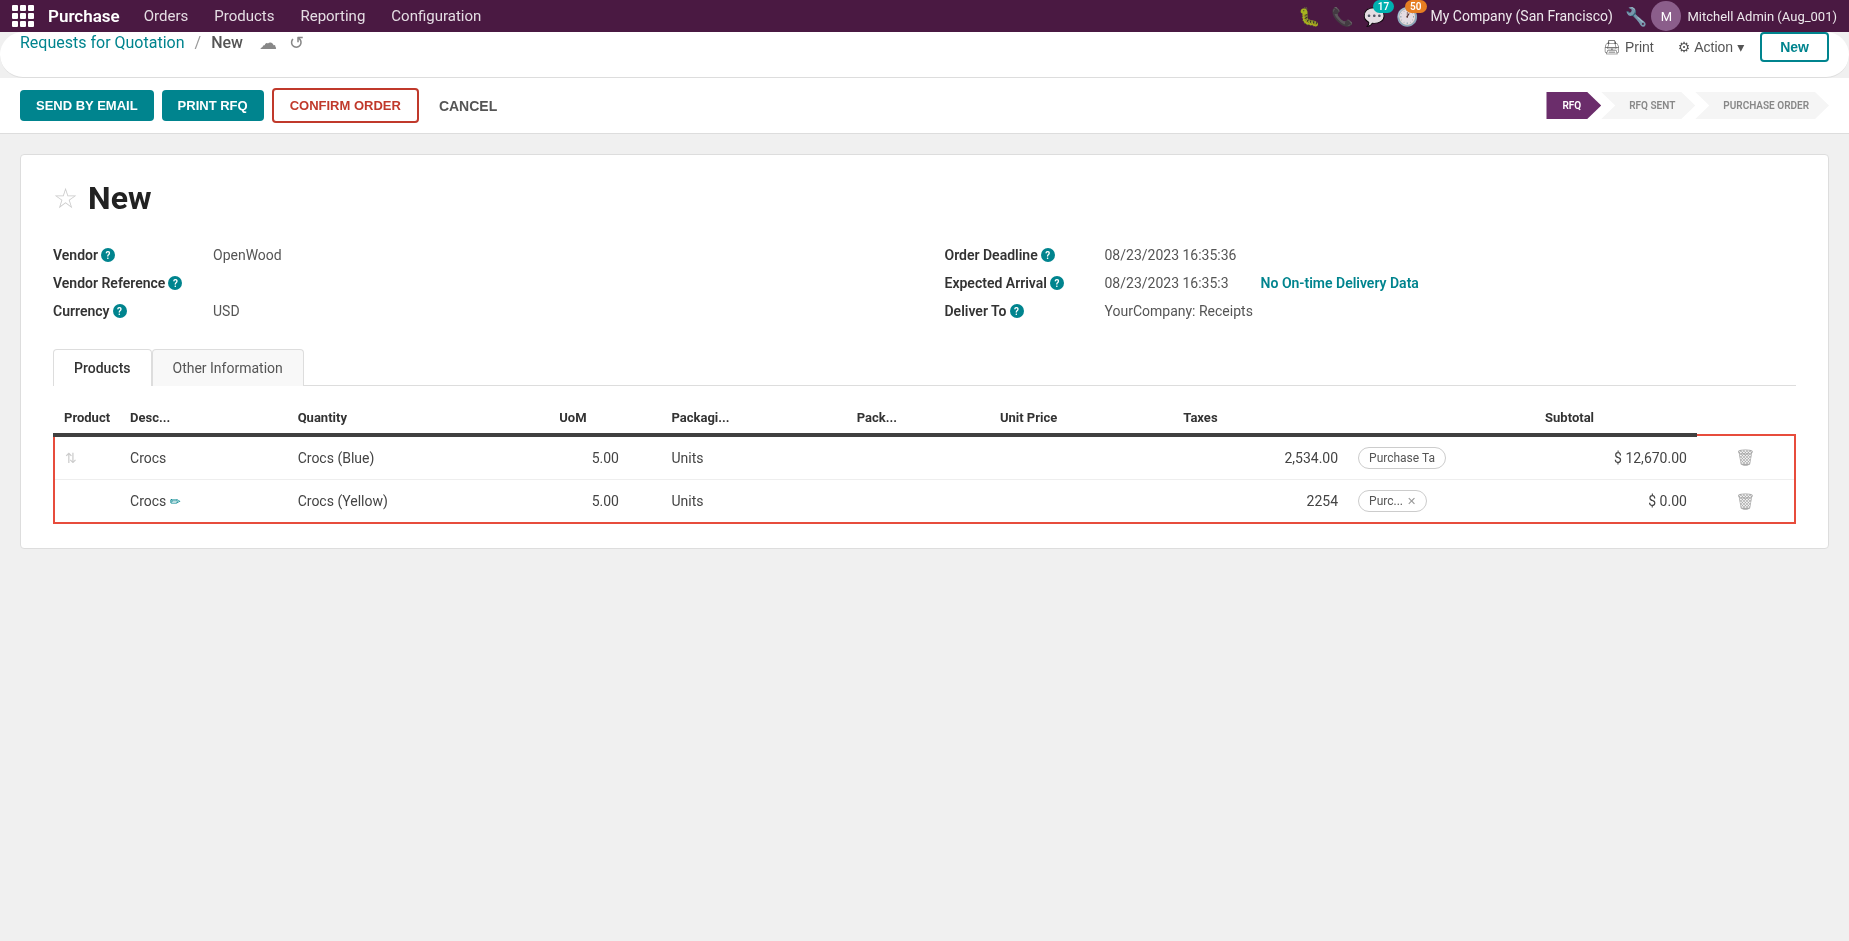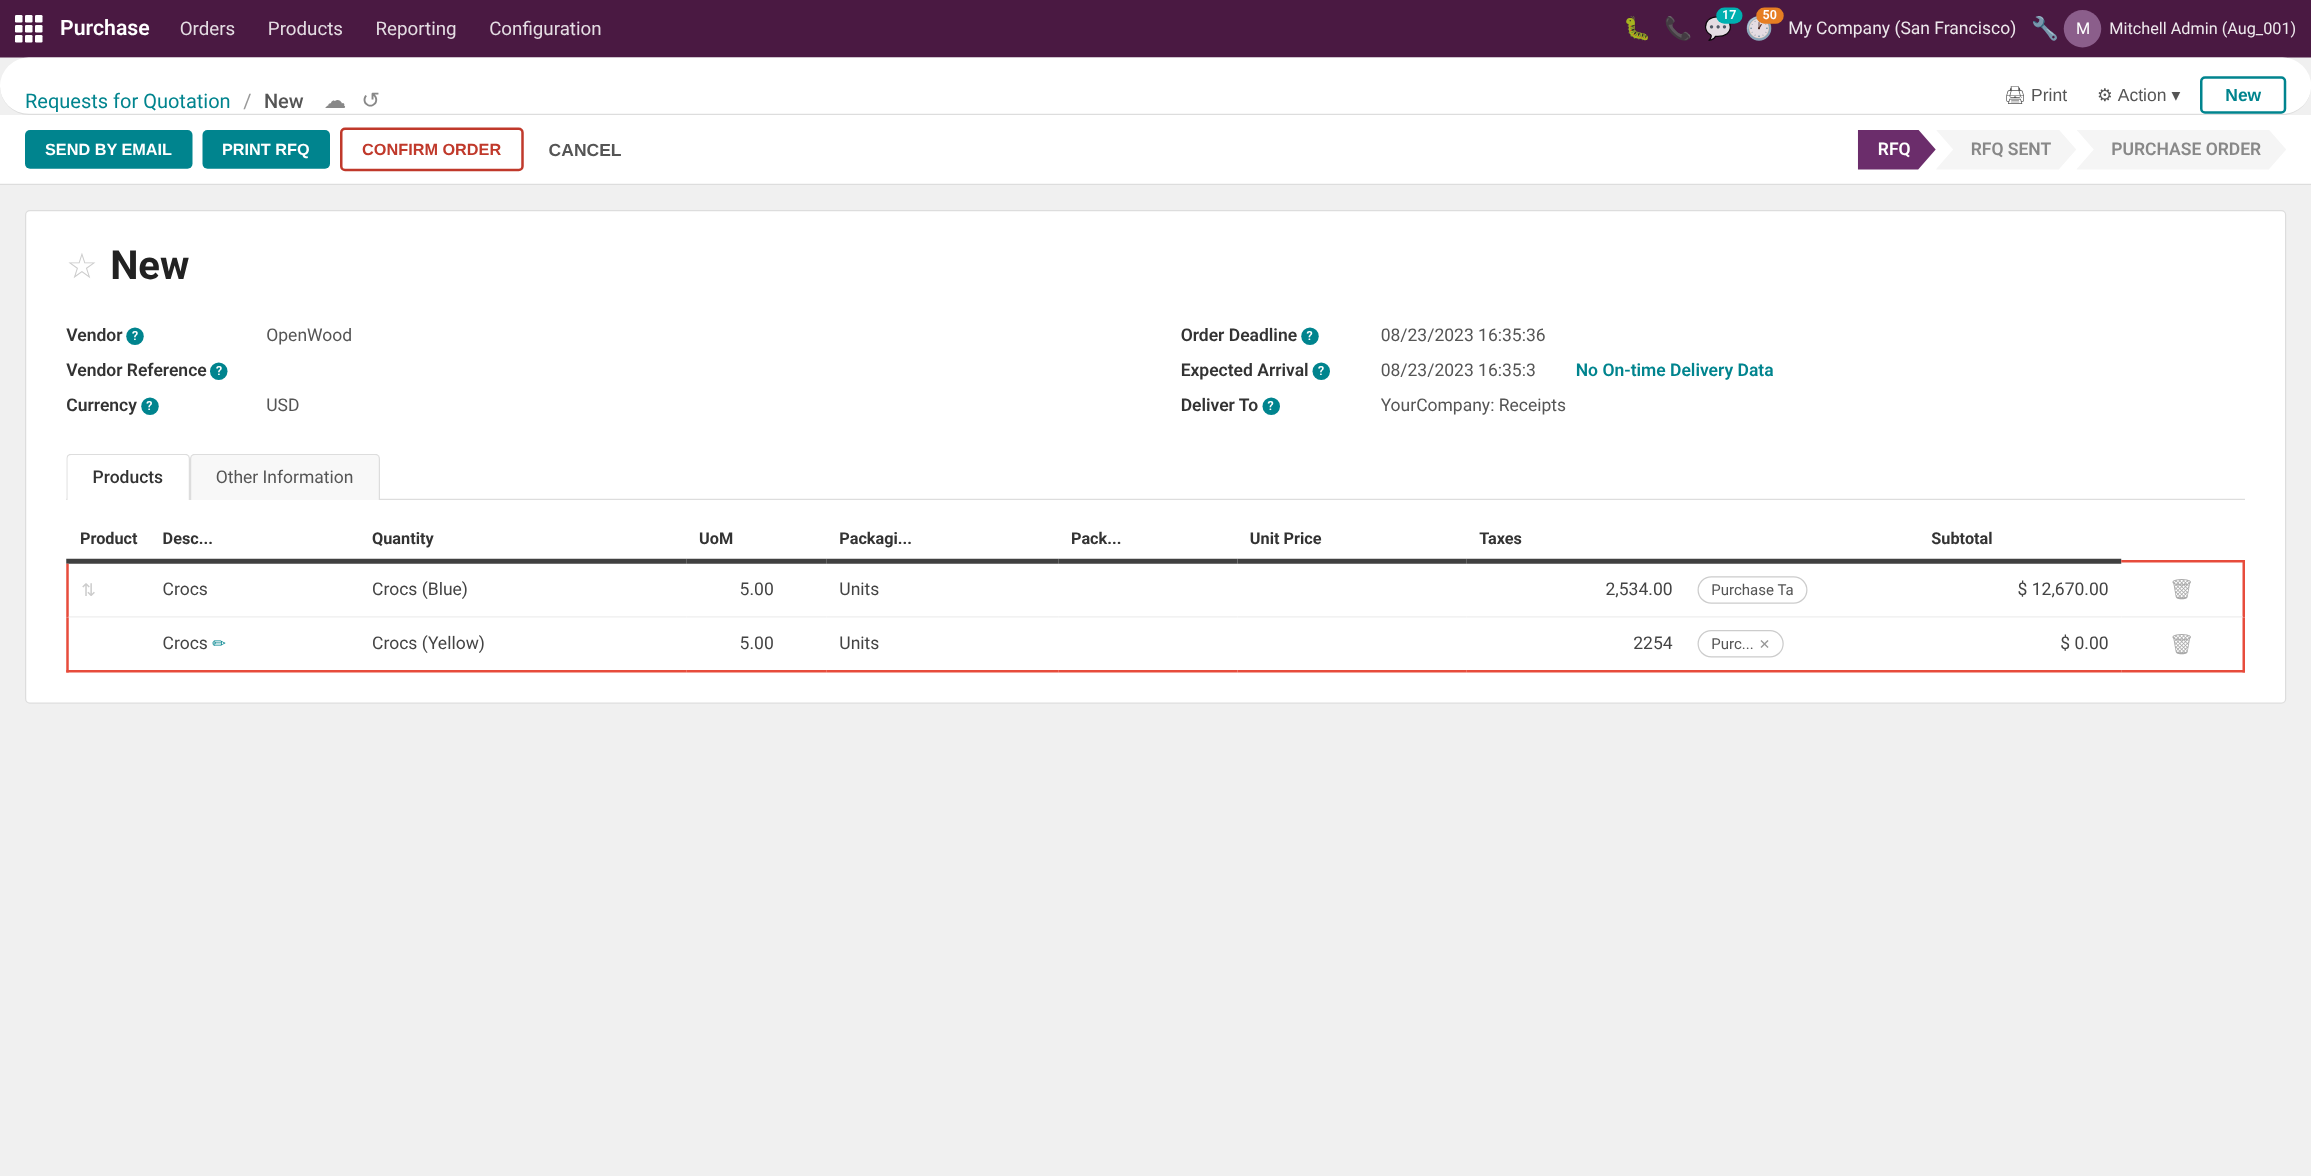--- a/index.html
+++ b/index.html
@@ -5,21 +5,21 @@
     * { box-sizing: border-box; margin: 0; padding: 0; }
     body { font-family: -apple-system, BlinkMacSystemFont, 'Segoe UI', Roboto, sans-serif; font-size: 14px; background: #f0f0f0; }
 
     
     .topnav {
       background: #4a1942;
       color: #fff;
       display: flex;
       align-items: center;
       padding: 0 12px;
-      height: 46px;
+      height: 32px;
       gap: 4px;
     }
     .topnav-logo {
       display: flex;
       align-items: center;
       gap: 8px;
       font-size: 17px;
       font-weight: 600;
       margin-right: 8px;
     }
@@ -90,21 +90,21 @@
       font-size: 13px;
       color: #fff;
       overflow: hidden;
     }
 
     
     .secbar {
       background: #fff;
       border-bottom: 1px solid #ddd;
       display: flex;
-      align-items: flex-end;
+      align-items: flex-start;
       padding: 0 20px;
       height: 46px;
       gap: 8px;
       border-radius: 23px;
     }
     .secbar-breadcrumb {
       font-size: 16px;
       color: #00848e;
       display: flex;
       align-items: center;
@@ -200,21 +200,21 @@
       font-weight: 600;
     }
     .actionbar-spacer { flex: 1; }
     .status-flow {
       display: flex;
       align-items: center;
       gap: 0;
     }
     .status-item {
       padding: 8px 20px 8px 28px;
-      font-size: 14px;
+      font-size: 10px;
       font-weight: 600;
       color: #888;
       background: #f5f5f5;
       position: relative;
       clip-path: polygon(0 0, calc(100% - 14px) 0, 100% 50%, calc(100% - 14px) 100%, 0 100%, 14px 50%);
     }
     .status-item:first-child {
       clip-path: polygon(0 0, calc(100% - 14px) 0, 100% 50%, calc(100% - 14px) 100%, 0 100%);
       padding-left: 16px;
     }

